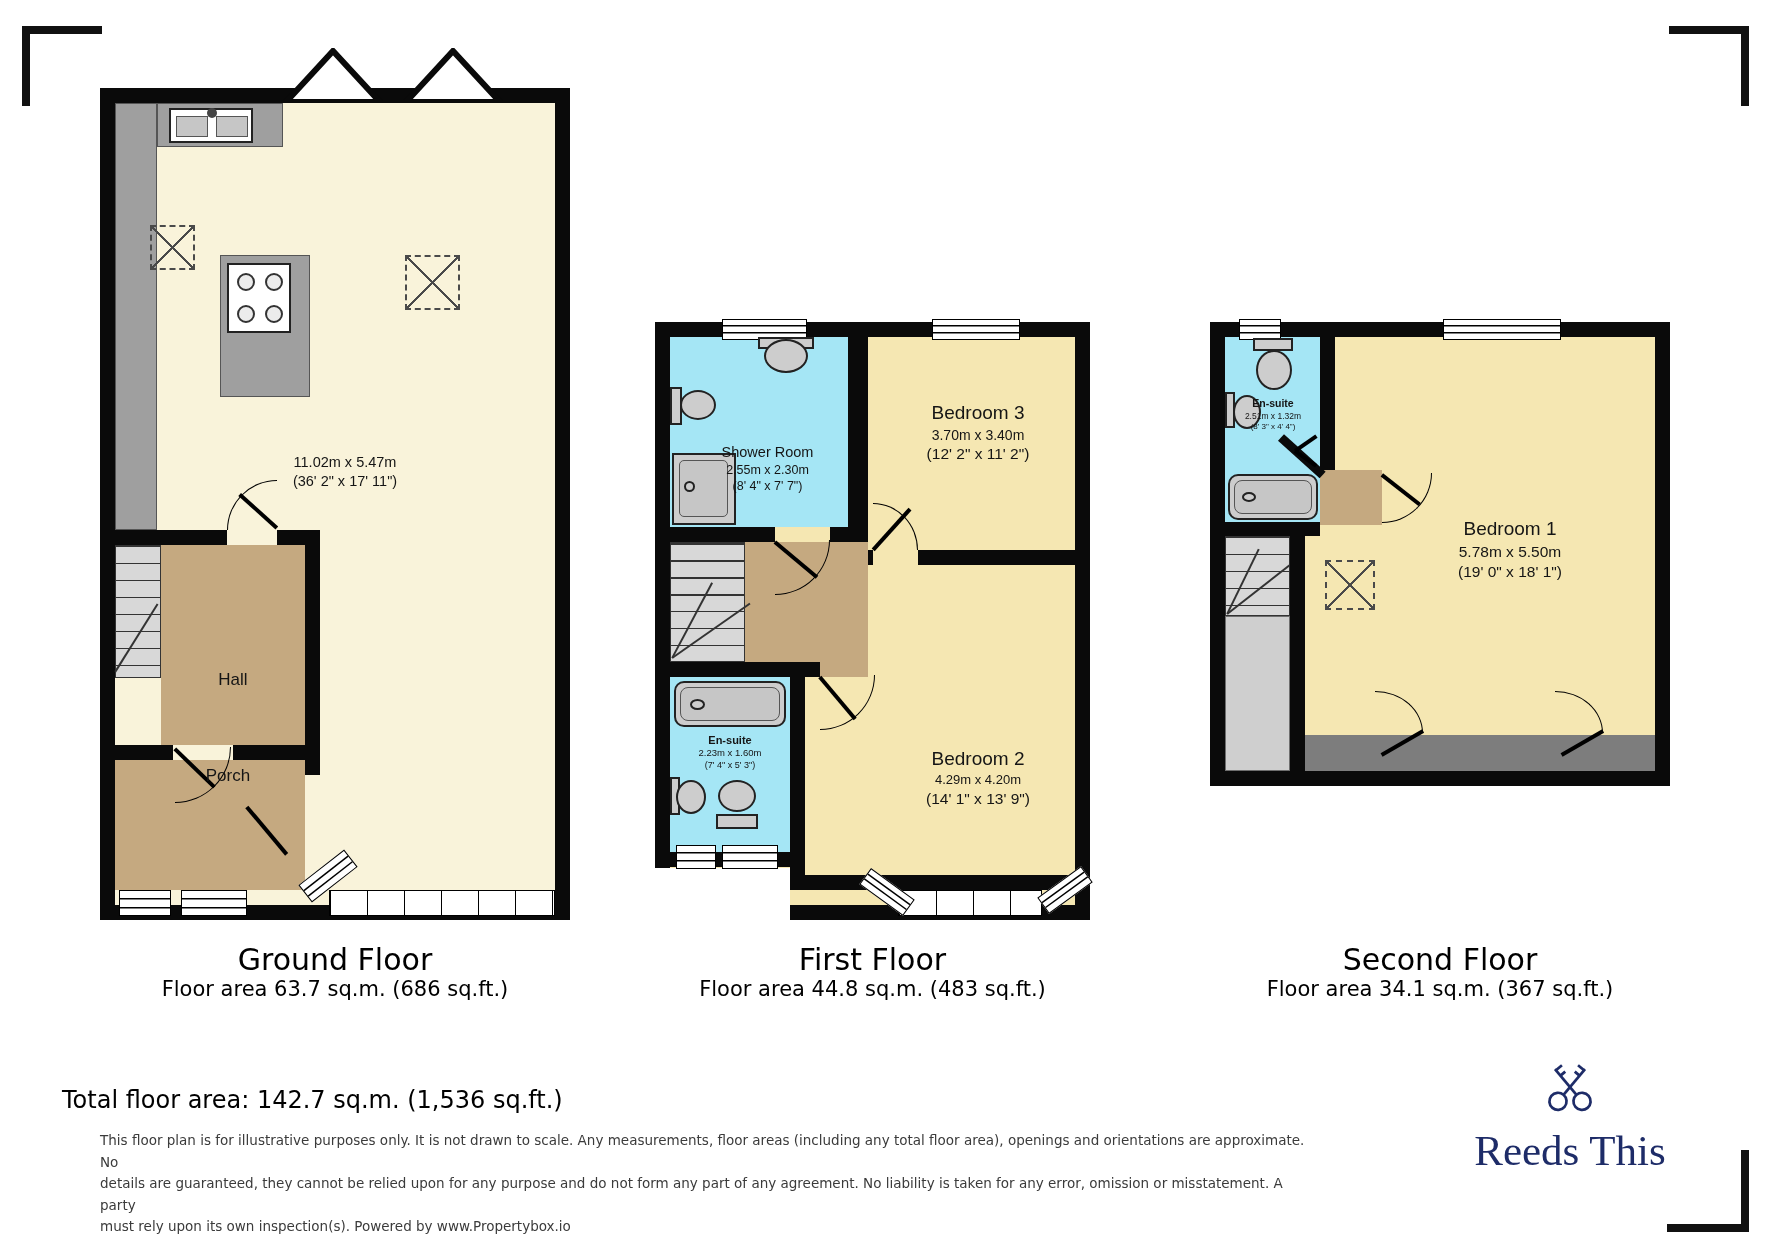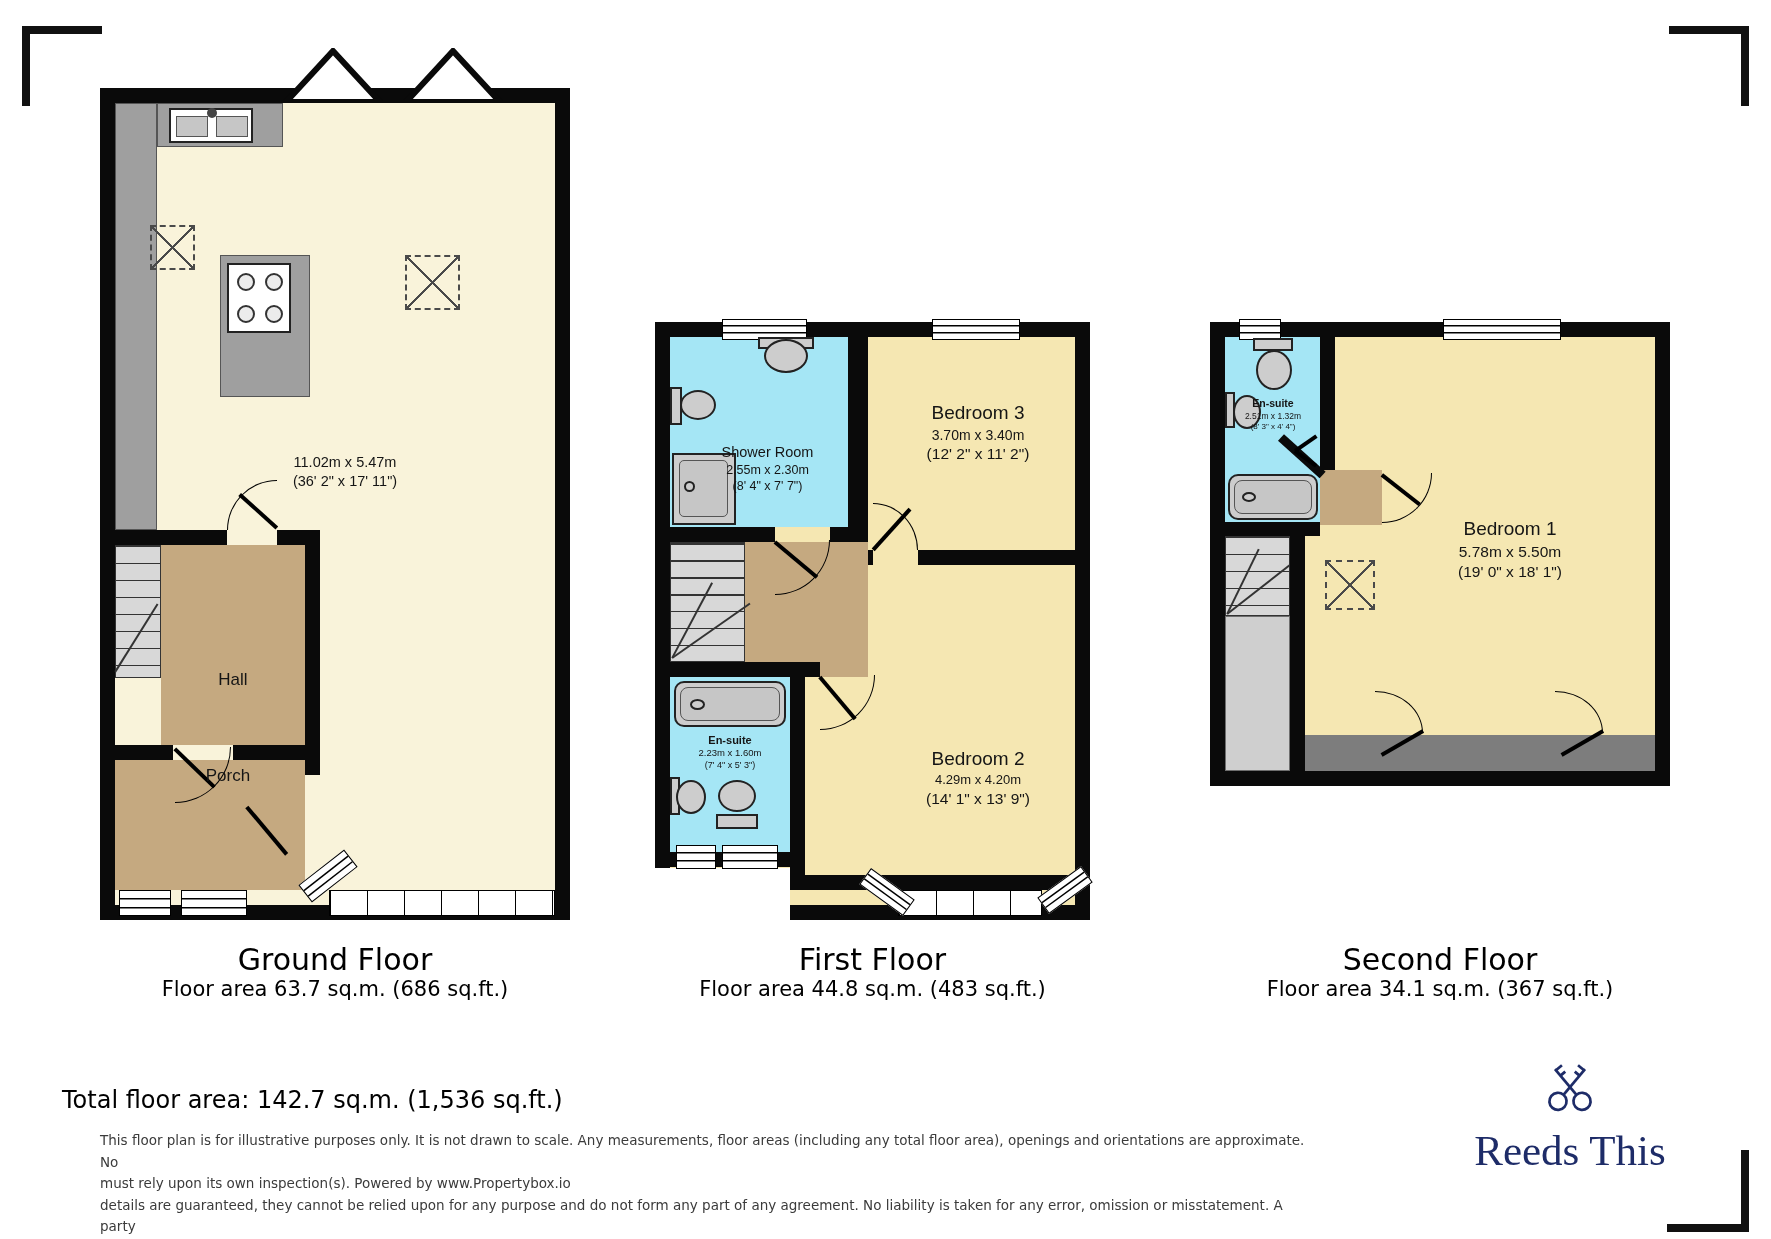--- a/index.html
+++ b/index.html
@@ -256,22 +256,22 @@
     <div class="cap-area">Floor area 44.8 sq.m. (483 sq.ft.)</div>
   </div>
   <div class="caption" style="left:1210px;top:942px;width:460px;">
     <div class="cap-title">Second Floor</div>
     <div class="cap-area">Floor area 34.1 sq.m. (367 sq.ft.)</div>
   </div>
 
   <div class="total">Total floor area: 142.7 sq.m. (1,536 sq.ft.)</div>
   <div class="disclaimer">
     <div>This floor plan is for illustrative purposes only. It is not drawn to scale. Any measurements, floor areas (including any total floor area), openings and orientations are approximate. No</div>
+    <div>details are guaranteed, they cannot be relied upon for any purpose and do not form any part of any agreement. No liability is taken for any error, omission or misstatement. A party</div>
     <div>must rely upon its own inspection(s). Powered by www.Propertybox.io</div>
-    <div>details are guaranteed, they cannot be relied upon for any purpose and do not form any part of any agreement. No liability is taken for any error, omission or misstatement. A party</div>
   </div>
 
   <div class="logo">
     <svg width="78" height="66" viewBox="0 0 100 84">
       <g stroke="#1e2c68" stroke-width="3.5" fill="none">
         <g transform="rotate(40 50 42)">
           <circle cx="50" cy="66" r="11"></circle>
           <line x1="50" y1="55" x2="50" y2="12"></line>
           <line x1="50" y1="14" x2="40" y2="14"></line>
           <line x1="50" y1="23" x2="42" y2="23"></line>

